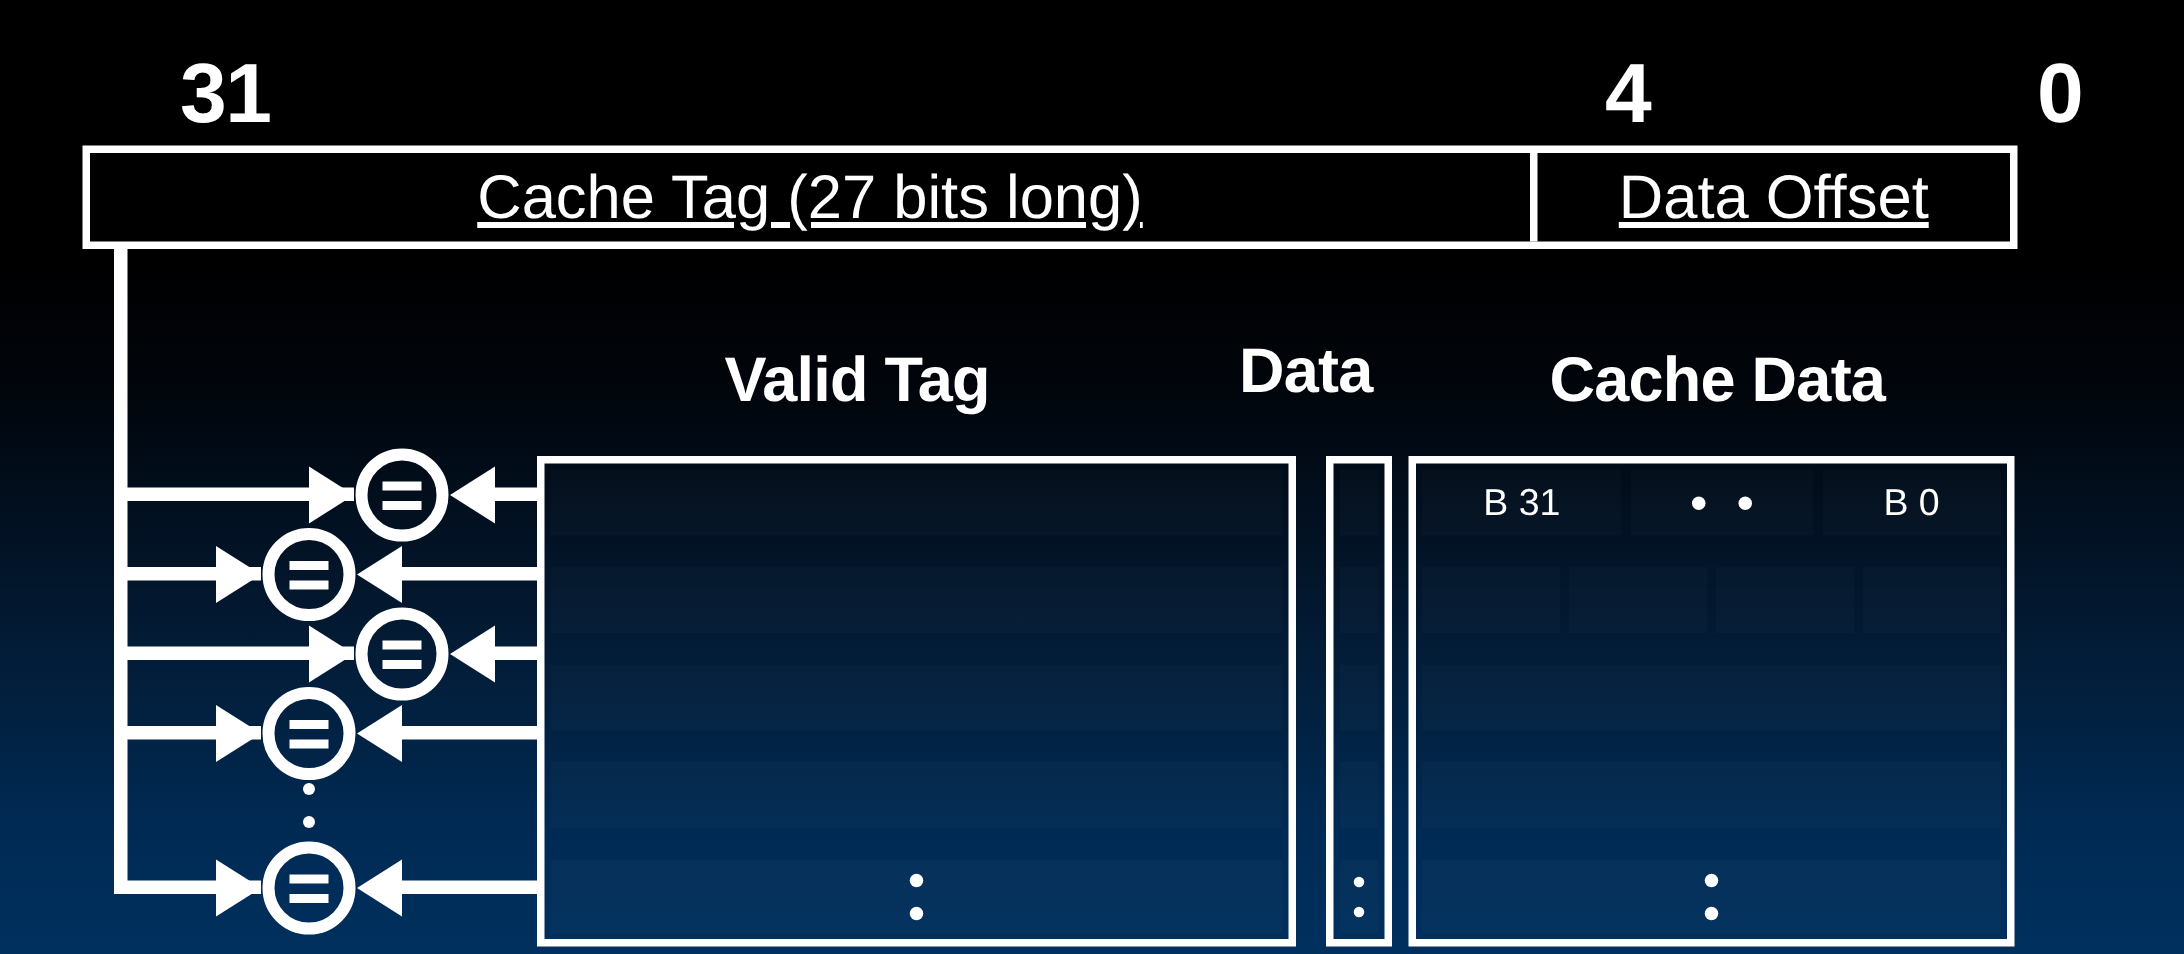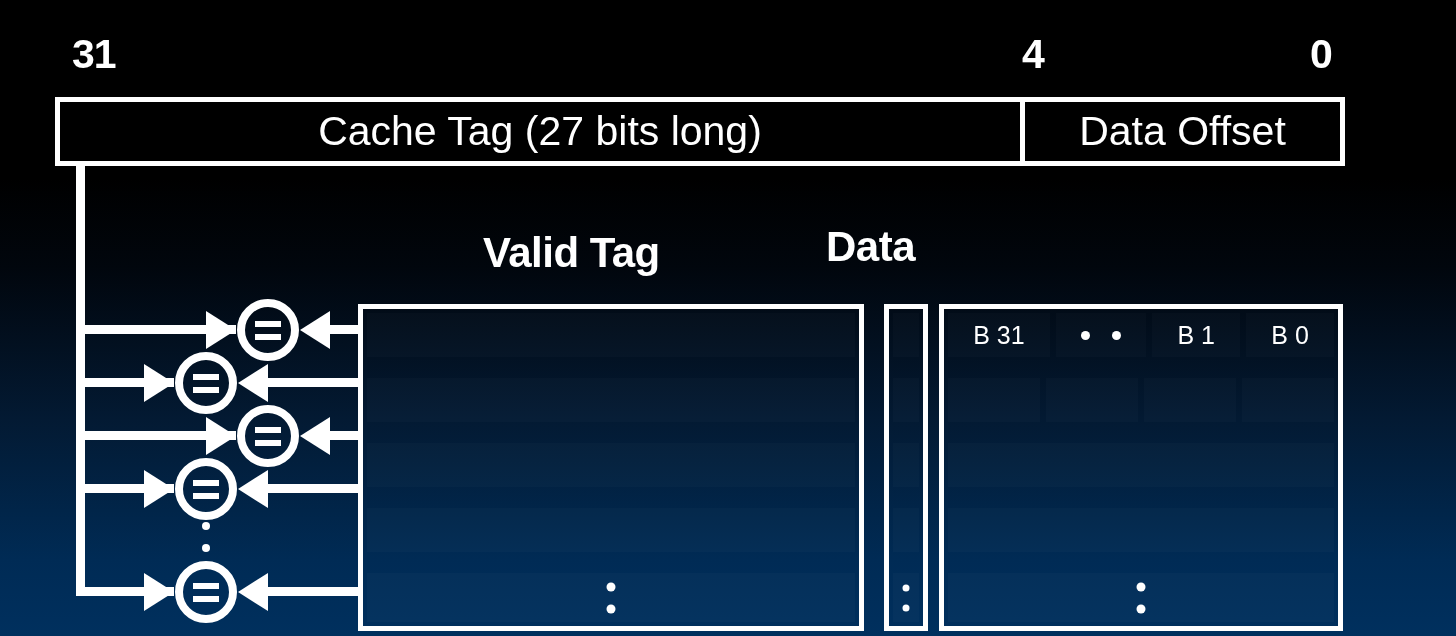--- a/index.html
+++ b/index.html
@@ -15,40 +15,42 @@
     overflow: hidden;
     background: linear-gradient(to bottom, #000000 0%, #000000 28%, #01060d 42%, #031a33 66%, #002b55 88%, #00305e 100%);
     font-family: "Liberation Sans", sans-serif;
     color: #ffffff;
   }
 
   
   .bit-label {
     position: absolute;
     font-family: "Liberation Sans", sans-serif;
-    font-size: 41px;
+    font-size: 56px;
     font-weight: bold;
     line-height: 1;
     color: #ffffff;
     letter-spacing: -1px;
     white-space: nowrap;
+    margin-left: 48px;
   }
 
   
   #addr-bar {
     position: absolute;
     left: 55px;
     top: 97px;
     width: 1290px;
     height: 69px;
     border: 5px solid #ffffff;
     background: #000000;
     box-sizing: border-box;
     display: flex;
     align-items: stretch;
+    text-decoration: underline;
   }
   #addr-tag-field {
     flex: 0 0 965px;
     display: flex;
     align-items: center;
     justify-content: center;
     border-right: 5px solid #ffffff;
     box-sizing: border-box;
   }
   #addr-offset-field {
@@ -272,20 +274,21 @@
   <div class="arrow-head left" style="left:300px; top:417px;"></div>
 
   <div class="arrow-line" style="left:268px; top:484px; width:94px;"></div>
   <div class="arrow-head left" style="left:238px; top:470px;"></div>
 
   <div class="arrow-line" style="left:268px; top:587px; width:94px;"></div>
   <div class="arrow-head left" style="left:238px; top:573px;"></div>
 
   <div class="col-header" style="left:483px; top:232px;">Valid Tag</div>
   <div class="col-header" style="left:826px; top:226px;">Data</div>
+  <div class="col-header" style="left:1033px; top:232px;">Cache Data</div>
 
   <div class="array-frame" id="tag-array" style="left:358px; top:304px; width:506px; height:327px;">
     <div class="array-row" style="height:44px;">
       <div class="cell"></div>
     </div>
     <div class="array-row" style="height:44px;">
       <div class="cell"></div>
     </div>
     <div class="array-row" style="height:44px;">
       <div class="cell"></div>
@@ -332,23 +335,20 @@
       <div class="cell">
         <span class="cell-label">B 31</span>
       </div>
       <div class="cell">
         <span class="hdots">
           <span></span>
             <span></span>
         </span>
       </div>
       <div class="cell">
-        <span class="cell-label">B 1</span>
-      </div>
-      <div class="cell">
         <span class="cell-label">B 0</span>
       </div>
     </div>
 
     <div class="array-row" style="height:44px;">
       <div class="cell"></div>
       <div class="cell"></div>
       <div class="cell"></div>
       <div class="cell"></div>
     </div>

